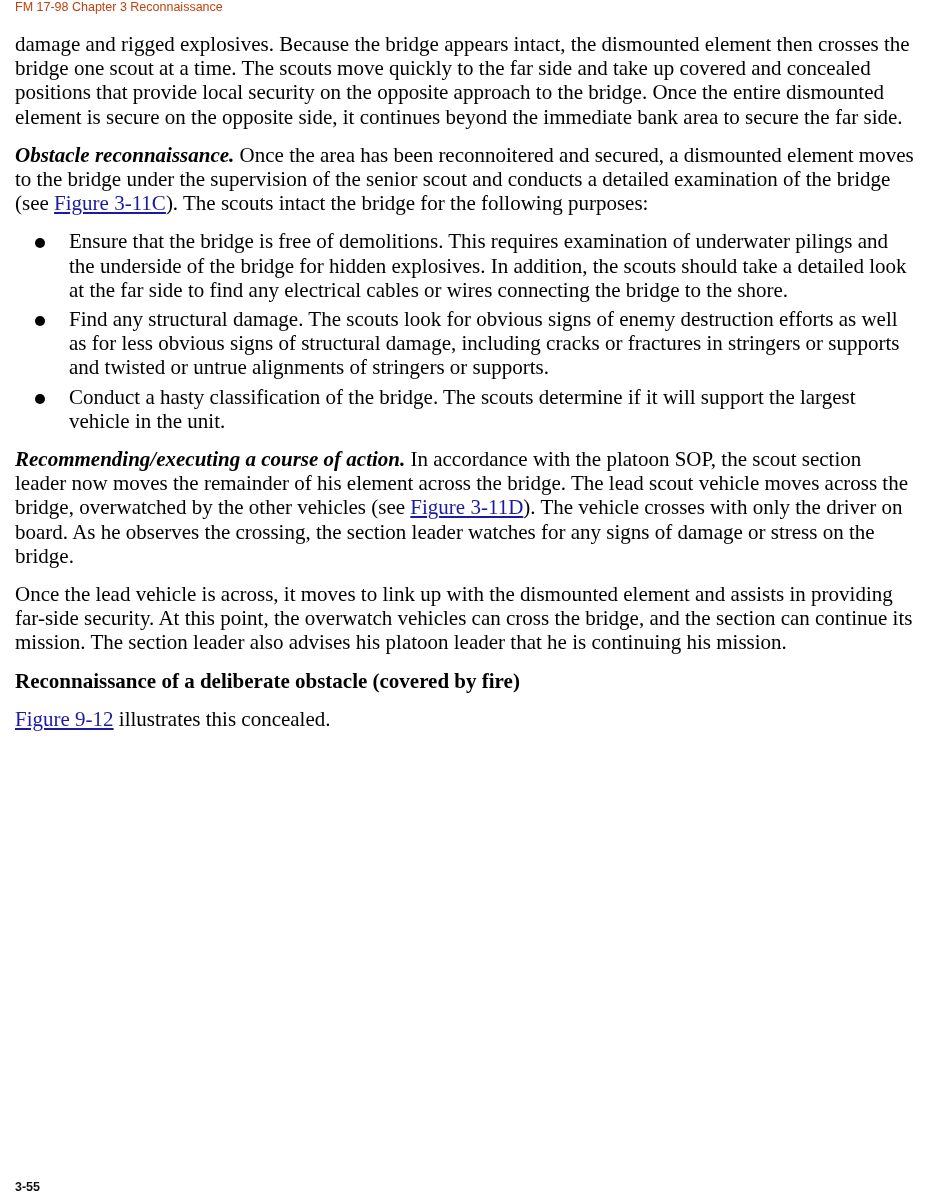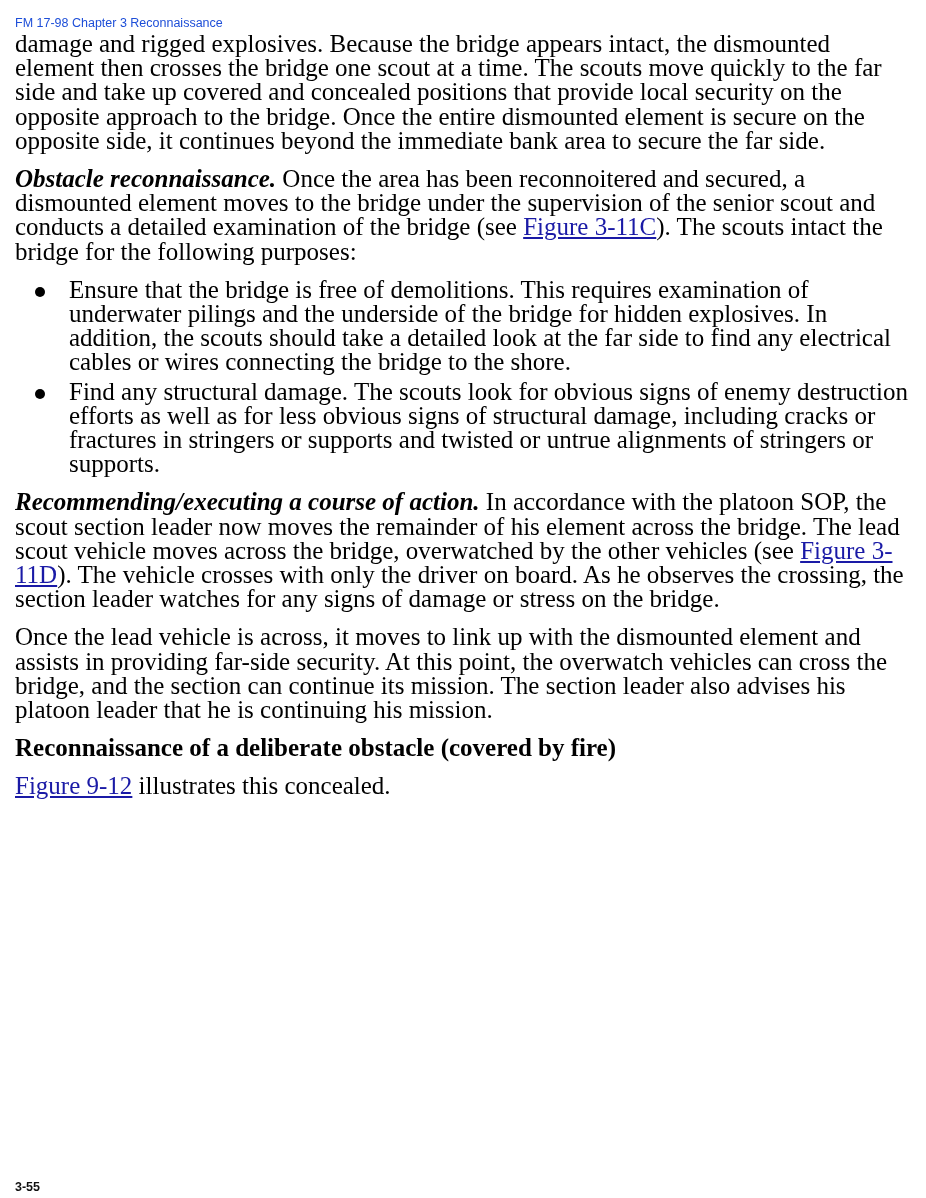--- a/index.html
+++ b/index.html
@@ -10,42 +10,42 @@
     body {
       width: 926px;
       height: 1198px;
       position: relative;
       overflow: hidden;
       color: #000000;
     }
     .running-header {
       position: absolute;
       left: 15px;
-      top: 16px;
+      top: 0;
       font-family: "Liberation Sans", sans-serif;
       font-size: 12.5px;
-      color: #1d4ed8;
+      color: #c2410c;
       letter-spacing: 0px;
     }
     .page-number {
       position: absolute;
       left: 15px;
       top: 1180px;
       font-family: "Liberation Sans", sans-serif;
       font-size: 12.5px;
       color: #111111;
       font-weight: bold;
     }
     .content {
       position: absolute;
       left: 15px;
       top: 32px;
       width: 900px;
       font-family: "Liberation Serif", serif;
-      font-size: 25px;
+      font-size: 21px;
       line-height: 24.2px;
     }
     .content p {
       margin: 0 0 14px 0;
     }
     .run-in {
       font-weight: bold;
       font-style: italic;
     }
     .heading {
@@ -83,20 +83,21 @@
 
 <div class="content">
 
   <p><span>damage and rigged explosives. Because the bridge appears intact, the dismounted element then crosses the bridge one scout at a time. The scouts move quickly to the far side and take up covered and concealed positions that provide local security on the opposite approach to the bridge. Once the entire dismounted element is secure on the opposite side, it continues beyond the immediate bank area to secure the far side.</span></p>
 
   <p><span class="run-in">Obstacle reconnaissance.</span><span> Once the area has been reconnoitered and secured, a dismounted element moves to the bridge under the supervision of the senior scout and conducts a detailed examination of the bridge (see </span><a class="xref" href="#">Figure 3-11C</a><span>). The scouts intact the bridge for the following purposes:</span></p>
 
   <ul class="bullets">
     <li><span class="bullet-dot"></span><span>Ensure that the bridge is free of demolitions. This requires examination of underwater pilings and the underside of the bridge for hidden explosives. In addition, the scouts should take a detailed look at the far side to find any electrical cables or wires connecting the bridge to the shore.</span></li>
     <li><span class="bullet-dot"></span><span>Find any structural damage. The scouts look for obvious signs of enemy destruction efforts as well as for less obvious signs of structural damage, including cracks or fractures in stringers or supports and twisted or untrue alignments of stringers or supports.</span></li>
+    <li><span class="bullet-dot"></span><span>Conduct a hasty classification of the bridge. The scouts determine if it will support the largest vehicle in the unit.</span></li>
   </ul>
 
 
 
   <p><span class="run-in">Recommending/executing a course of action.</span><span> In accordance with the platoon SOP, the scout section leader now moves the remainder of his element across the bridge. The lead scout vehicle moves across the bridge, overwatched by the other vehicles (see </span><a class="xref" href="#">Figure 3-11D</a><span>). The vehicle crosses with only the driver on board. As he observes the crossing, the section leader watches for any signs of damage or stress on the bridge.</span></p>
 
   <p><span>Once the lead vehicle is across, it moves to link up with the dismounted element and assists in providing far-side security. At this point, the overwatch vehicles can cross the bridge, and the section can continue its mission. The section leader also advises his platoon leader that he is continuing his mission.</span></p>
 
   <div class="heading">Reconnaissance of a deliberate obstacle (covered by fire)</div>
 

